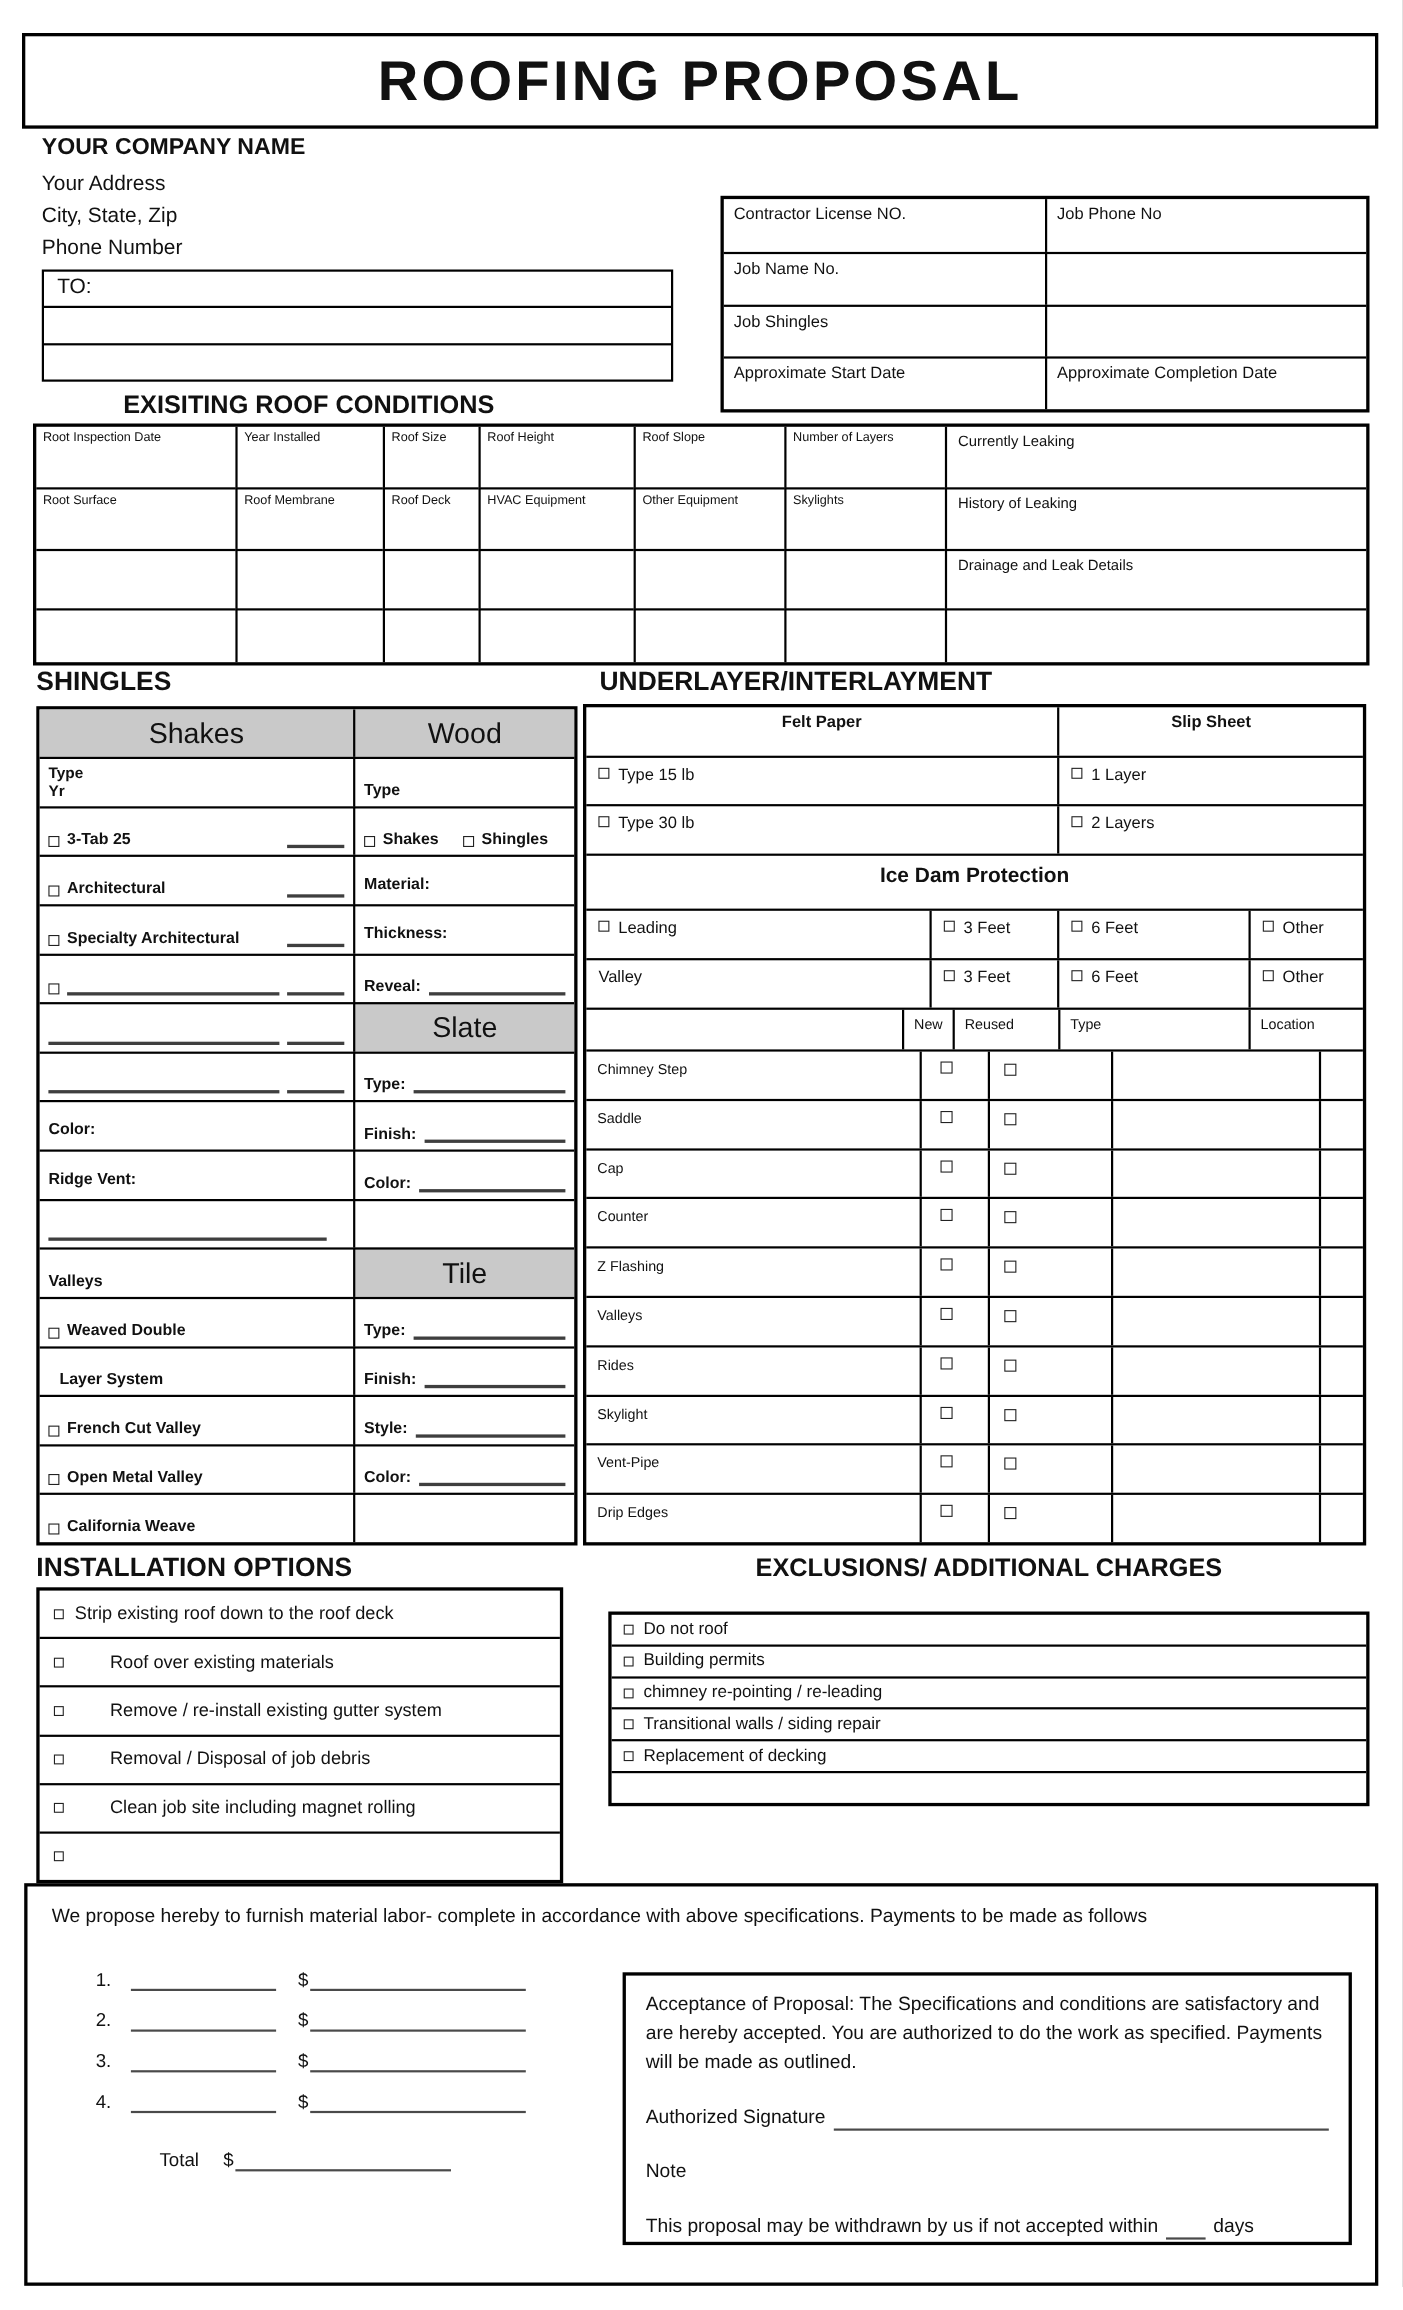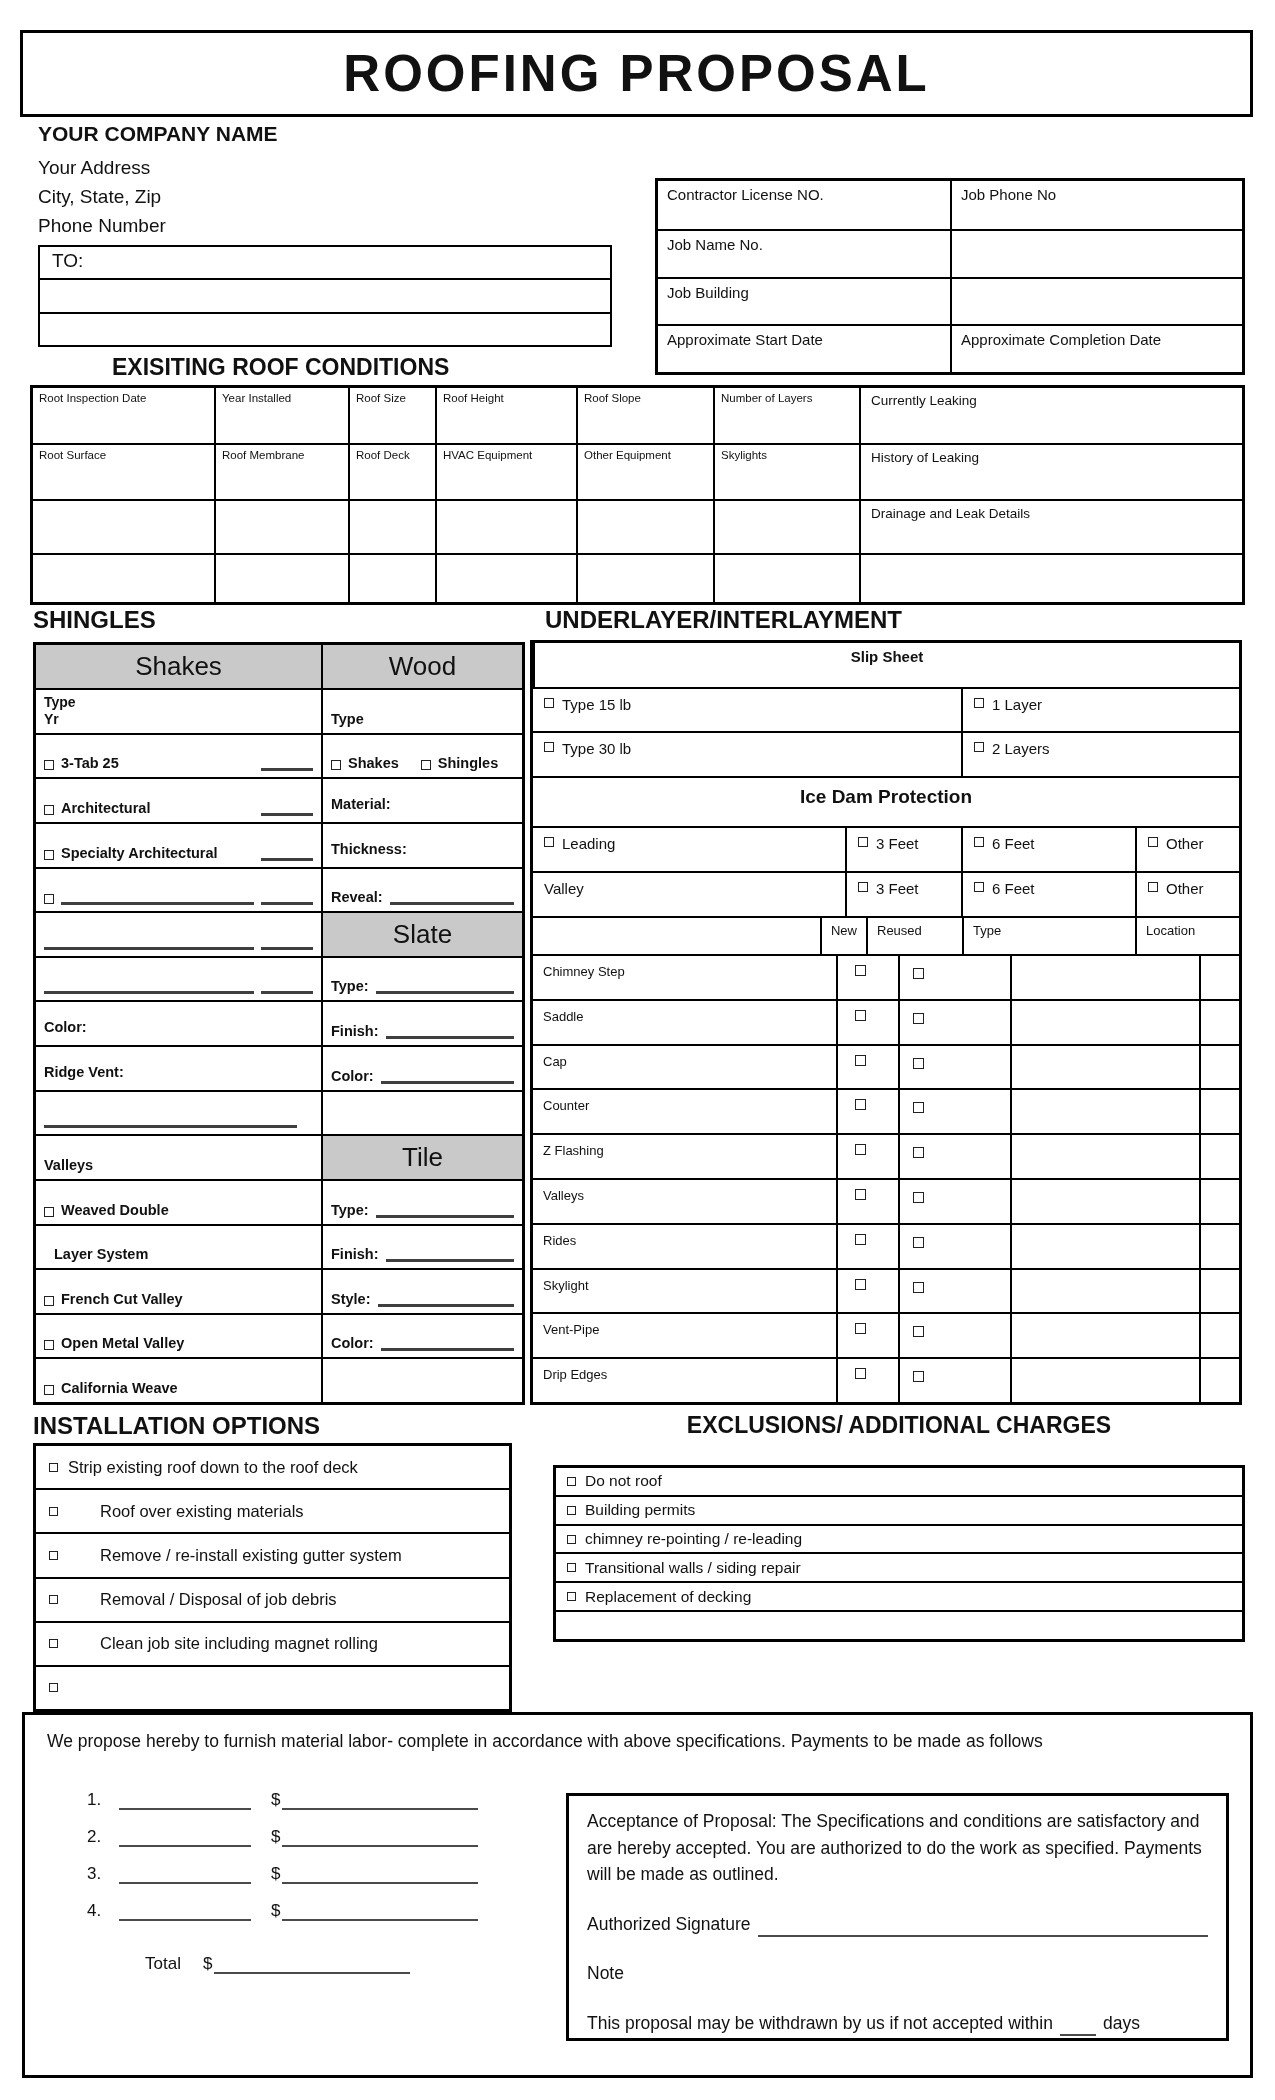--- a/index.html
+++ b/index.html
@@ -134,21 +134,21 @@
     </div>
     <div class="to-row"></div>
     <div class="to-row"></div>
   </div>
 
   <div class="abs job-table">
     <div class="jb-cell"><span>Contractor License NO.</span></div>
     <div class="jb-cell bl"><span>Job Phone No</span></div>
     <div class="jb-cell bt"><span>Job Name No.</span></div>
     <div class="jb-cell bl bt"></div>
-    <div class="jb-cell bt"><span>Job Building</span></div>
+    <div class="jb-cell bt"><span>Job Shingles</span></div>
     <div class="jb-cell bl bt"></div>
     <div class="jb-cell bt"><span>Approximate Start Date</span></div>
     <div class="jb-cell bl bt"><span>Approximate Completion Date</span></div>
   </div>
 
   <div class="abs sec-h" style="left:112px; top:354px; font-size:23px;">EXISITING ROOF CONDITIONS</div>
 
   <div class="abs erc-table">
     <div class="erc-cell"><span>Root Inspection Date</span></div>
     <div class="erc-cell bl"><span>Year Installed</span></div>
@@ -381,20 +381,21 @@
       <div class="bend">
           <span class="cb"></span>
           <span>California Weave</span>
         </div>
     </div>
     <div class="s-cell bl bt"></div>
   </div>
 
   <div class="abs u-table">
     <div class="u-row rh1">
+      <div class="u-felt hdrtxt">Felt Paper</div>
       <div class="u-slip hdrtxt bl">Slip Sheet</div>
     </div>
     <div class="u-row rh2 bt">
       <div class="u-felt opt">
           <span class="cb"></span>
           <span>Type 15 lb</span>
         </div>
       <div class="u-slip opt bl">
           <span class="cb"></span>
           <span>1 Layer</span>

